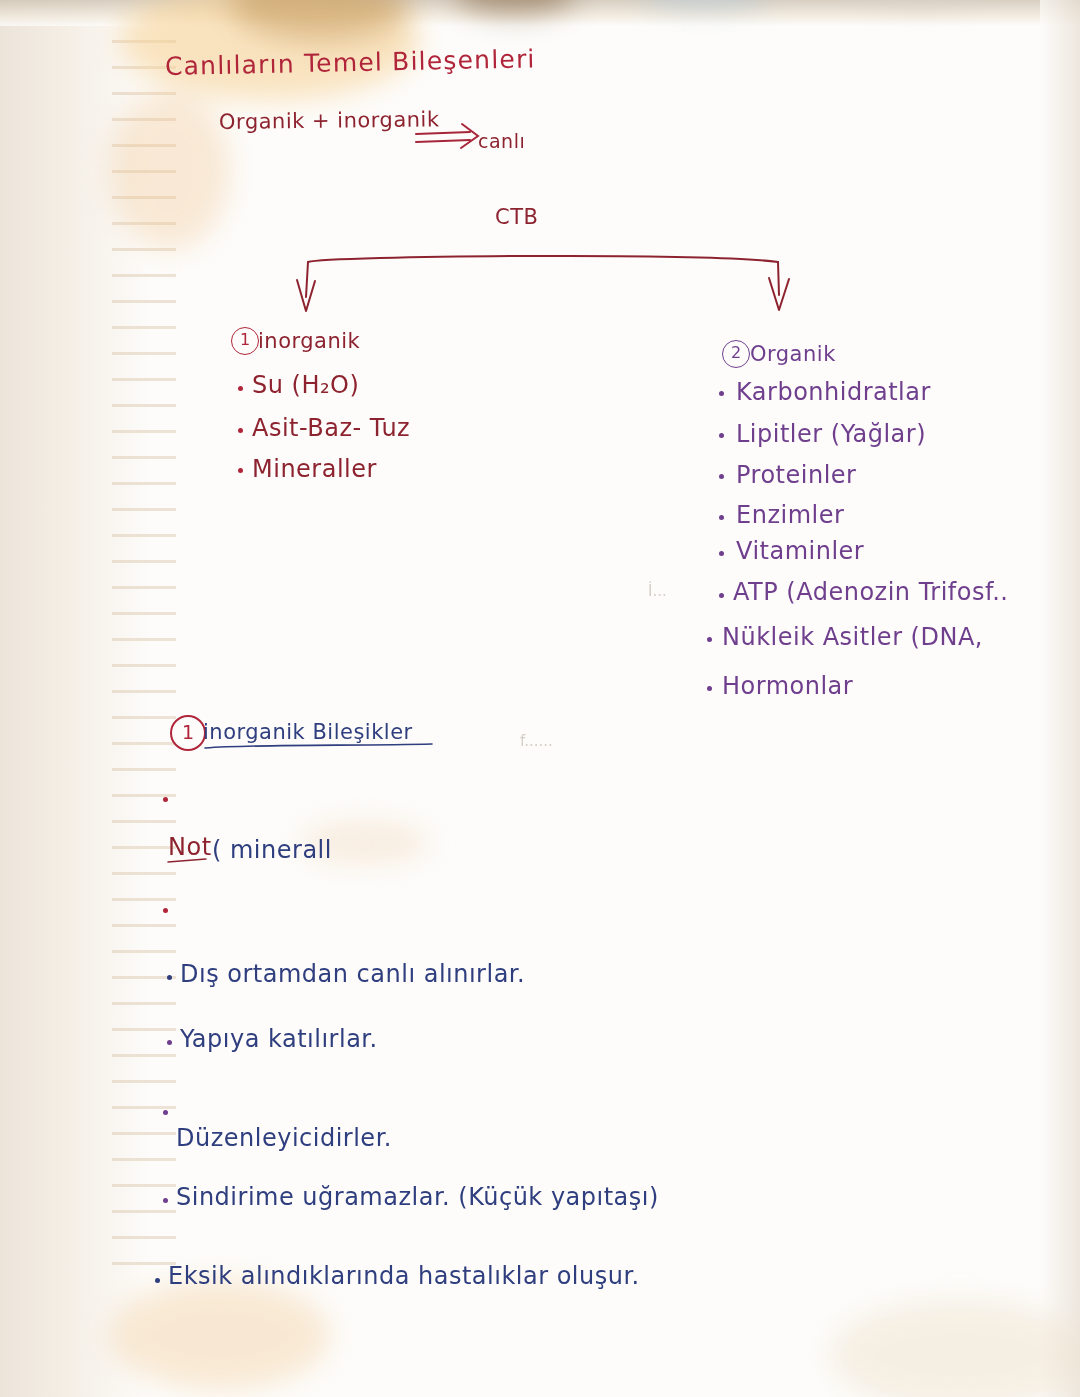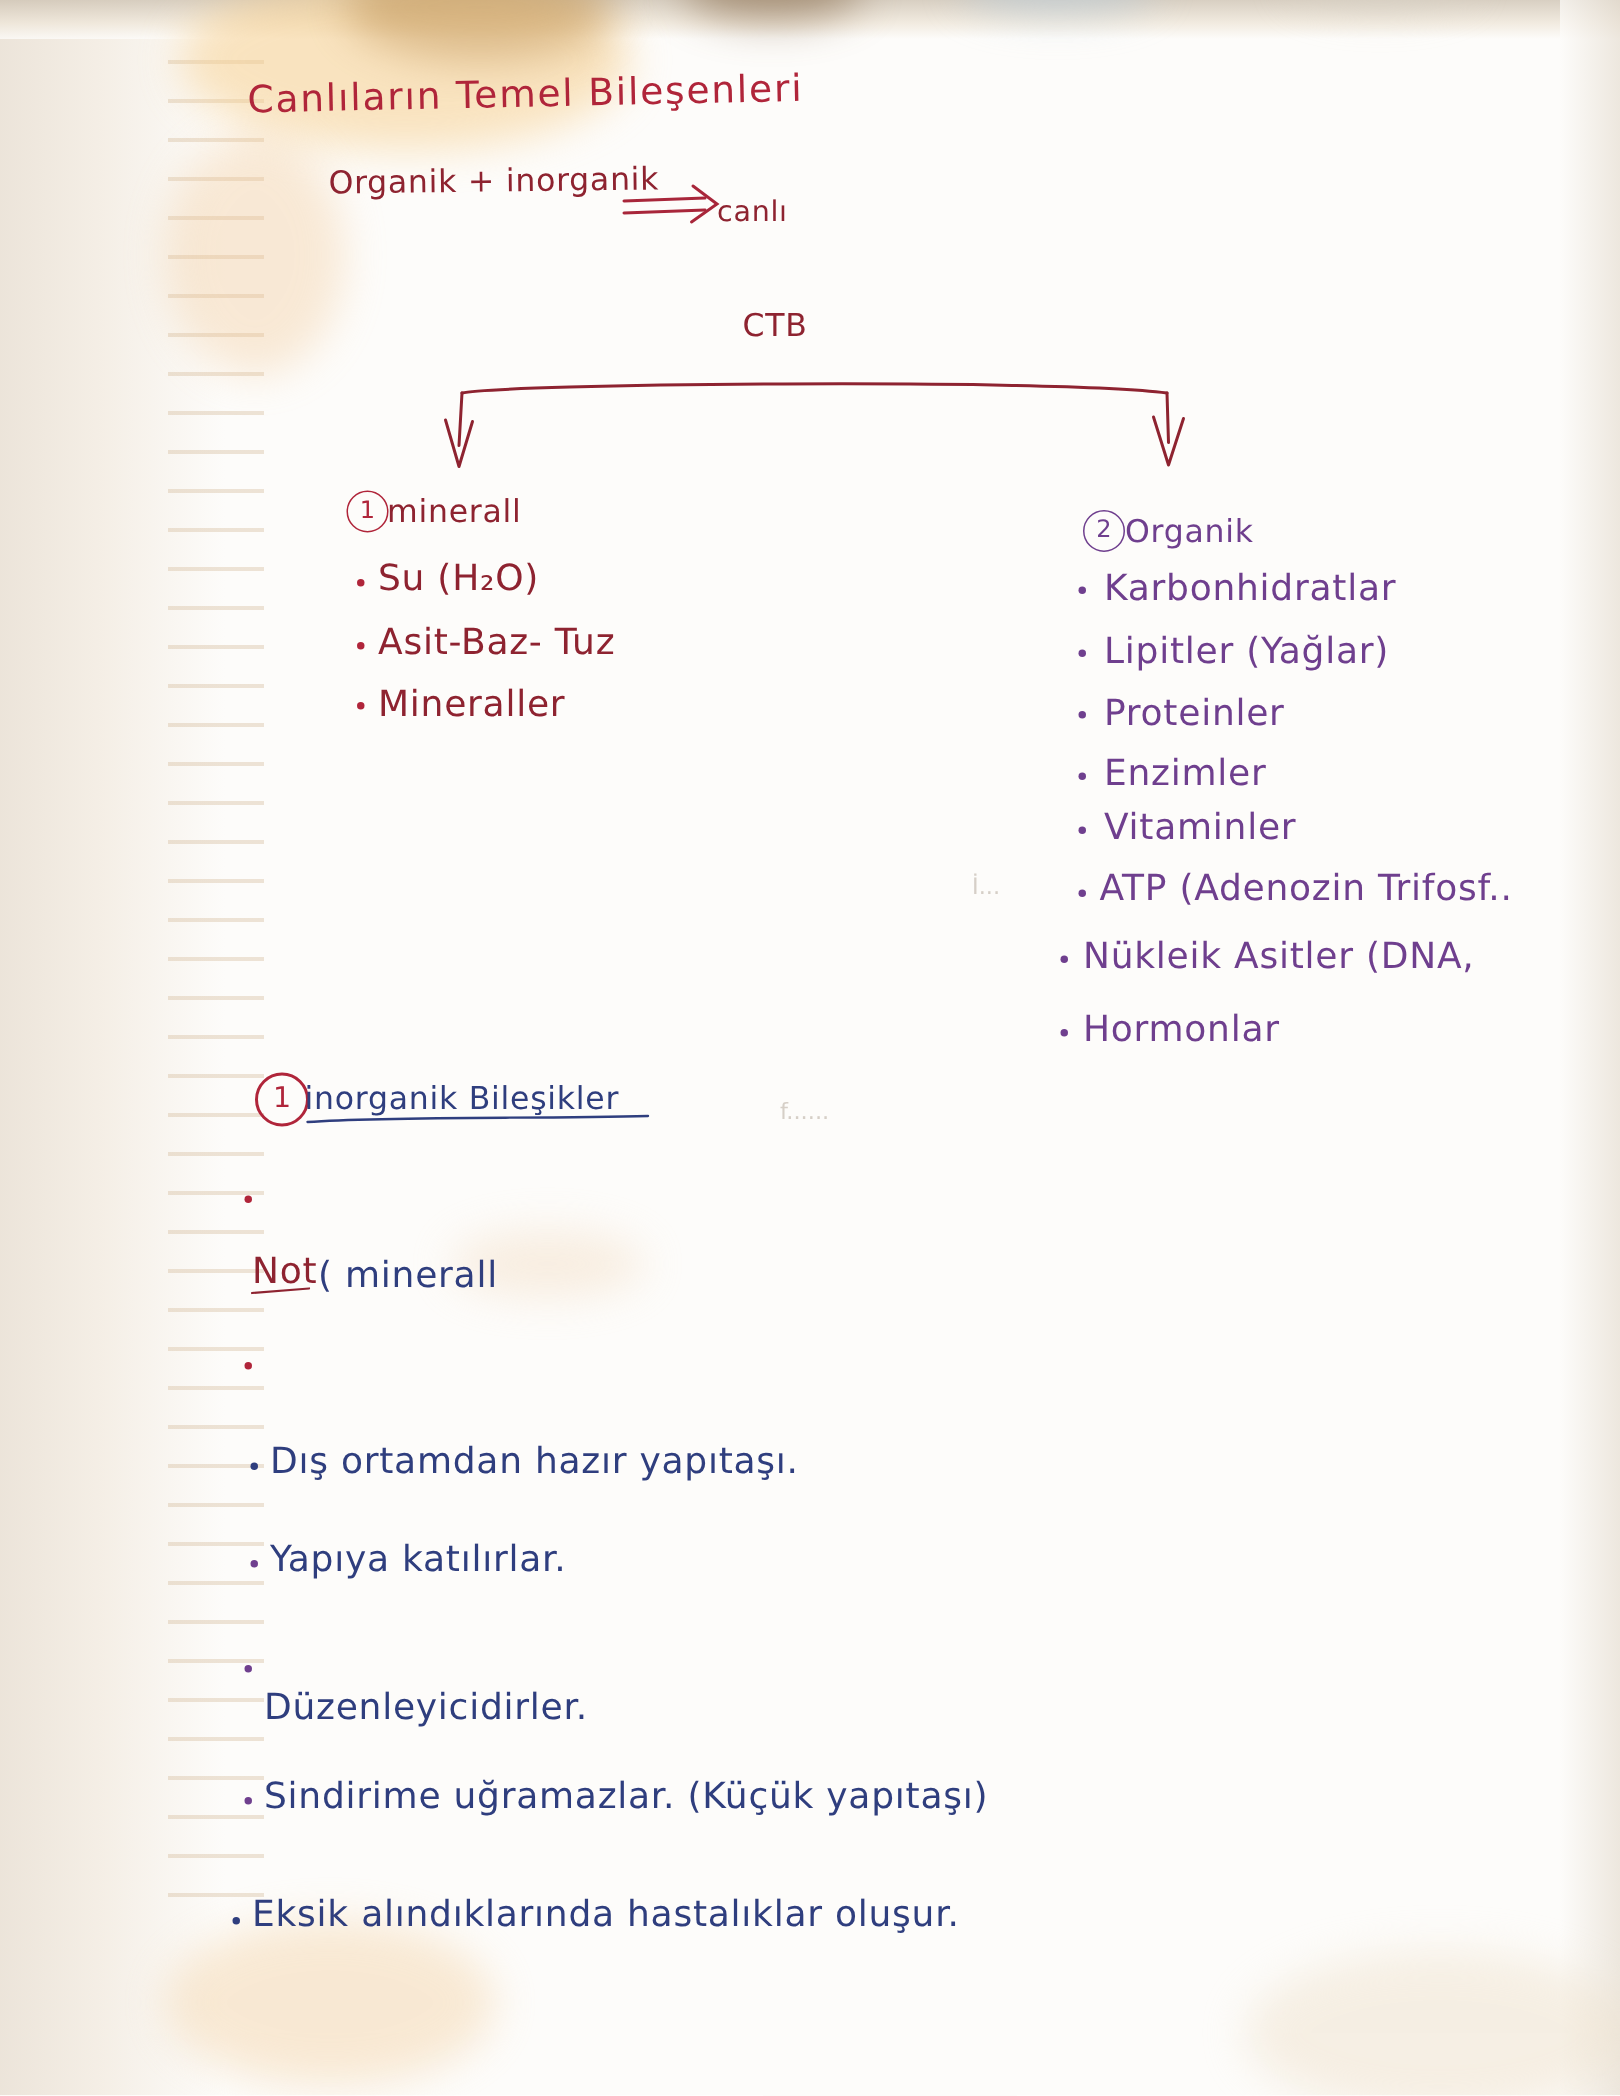--- a/index.html
+++ b/index.html
@@ -146,21 +146,21 @@
   <div class="blotch b9"></div>
 
   <div class="hw t-title red slant" style="left:165px; top:52px;">Canlıların Temel Bileşenleri</div>
 
   <div class="hw t-sub darkred slant2" style="left:219px; top:110px;">Organik + inorganik</div>
   <div class="hw t-small darkred" style="left:478px; top:130px;text-align:right;">canlı</div>
 
   <div class="hw t-sub darkred" style="left:495px; top:205px;">CTB</div>
 
   <div class="circle-num" style="left:231px; top:327px;">1</div>
-  <div class="hw t-sub darkred" style="left:258px; top:329px;">minerall</div>
+  <div class="hw t-sub darkred" style="left:258px; top:329px;">inorganik</div>
 
   <div class="bullet red" style="left:238px; top:386px;"></div>
   <div class="hw t-item darkred" style="left:252px; top:371px;">Su (H₂O)</div>
 
   <div class="bullet red" style="left:238px; top:428px;"></div>
   <div class="hw t-item darkred" style="left:252px; top:414px;">Asit-Baz- Tuz</div>
 
   <div class="bullet red" style="left:238px; top:468px;"></div>
   <div class="hw t-item darkred" style="left:252px; top:455px;">Mineraller</div>
 
@@ -198,21 +198,21 @@
   <div class="hw t-sub blue" style="left:203px; top:720px;">inorganik  Bileşikler</div>
 
   <div class="bullet red" style="left:163px; top:797px;"></div>
 
   <div class="hw t-item darkred" style="left:168px; top:833px;">Not</div>
   <div class="hw t-item blue" style="left:212px; top:836px;">( minerall</div>
 
   <div class="bullet red" style="left:163px; top:908px;"></div>
 
   <div class="bullet blue" style="left:167px; top:975px;"></div>
-  <div class="hw t-item blue" style="left:180px; top:960px;">Dış  ortamdan   hazır   yapıtaşı.</div>
+  <div class="hw t-item blue" style="left:180px; top:960px;">Dış  ortamdan   canlı   alınırlar.</div>
 
   <div class="bullet purple" style="left:167px; top:1040px;"></div>
   <div class="hw t-item blue" style="left:180px; top:1025px;">Yapıya   katılırlar.</div>
 
   <div class="bullet purple" style="left:163px; top:1110px;"></div>
   <div class="hw t-item blue" style="left:176px; top:1096px;margin-top:28px;">Düzenleyicidirler.</div>
 
   <div class="bullet purple" style="left:163px; top:1198px;"></div>
   <div class="hw t-item blue" style="left:176px; top:1183px;">Sindirime   uğramazlar. (Küçük yapıtaşı)</div>
 

